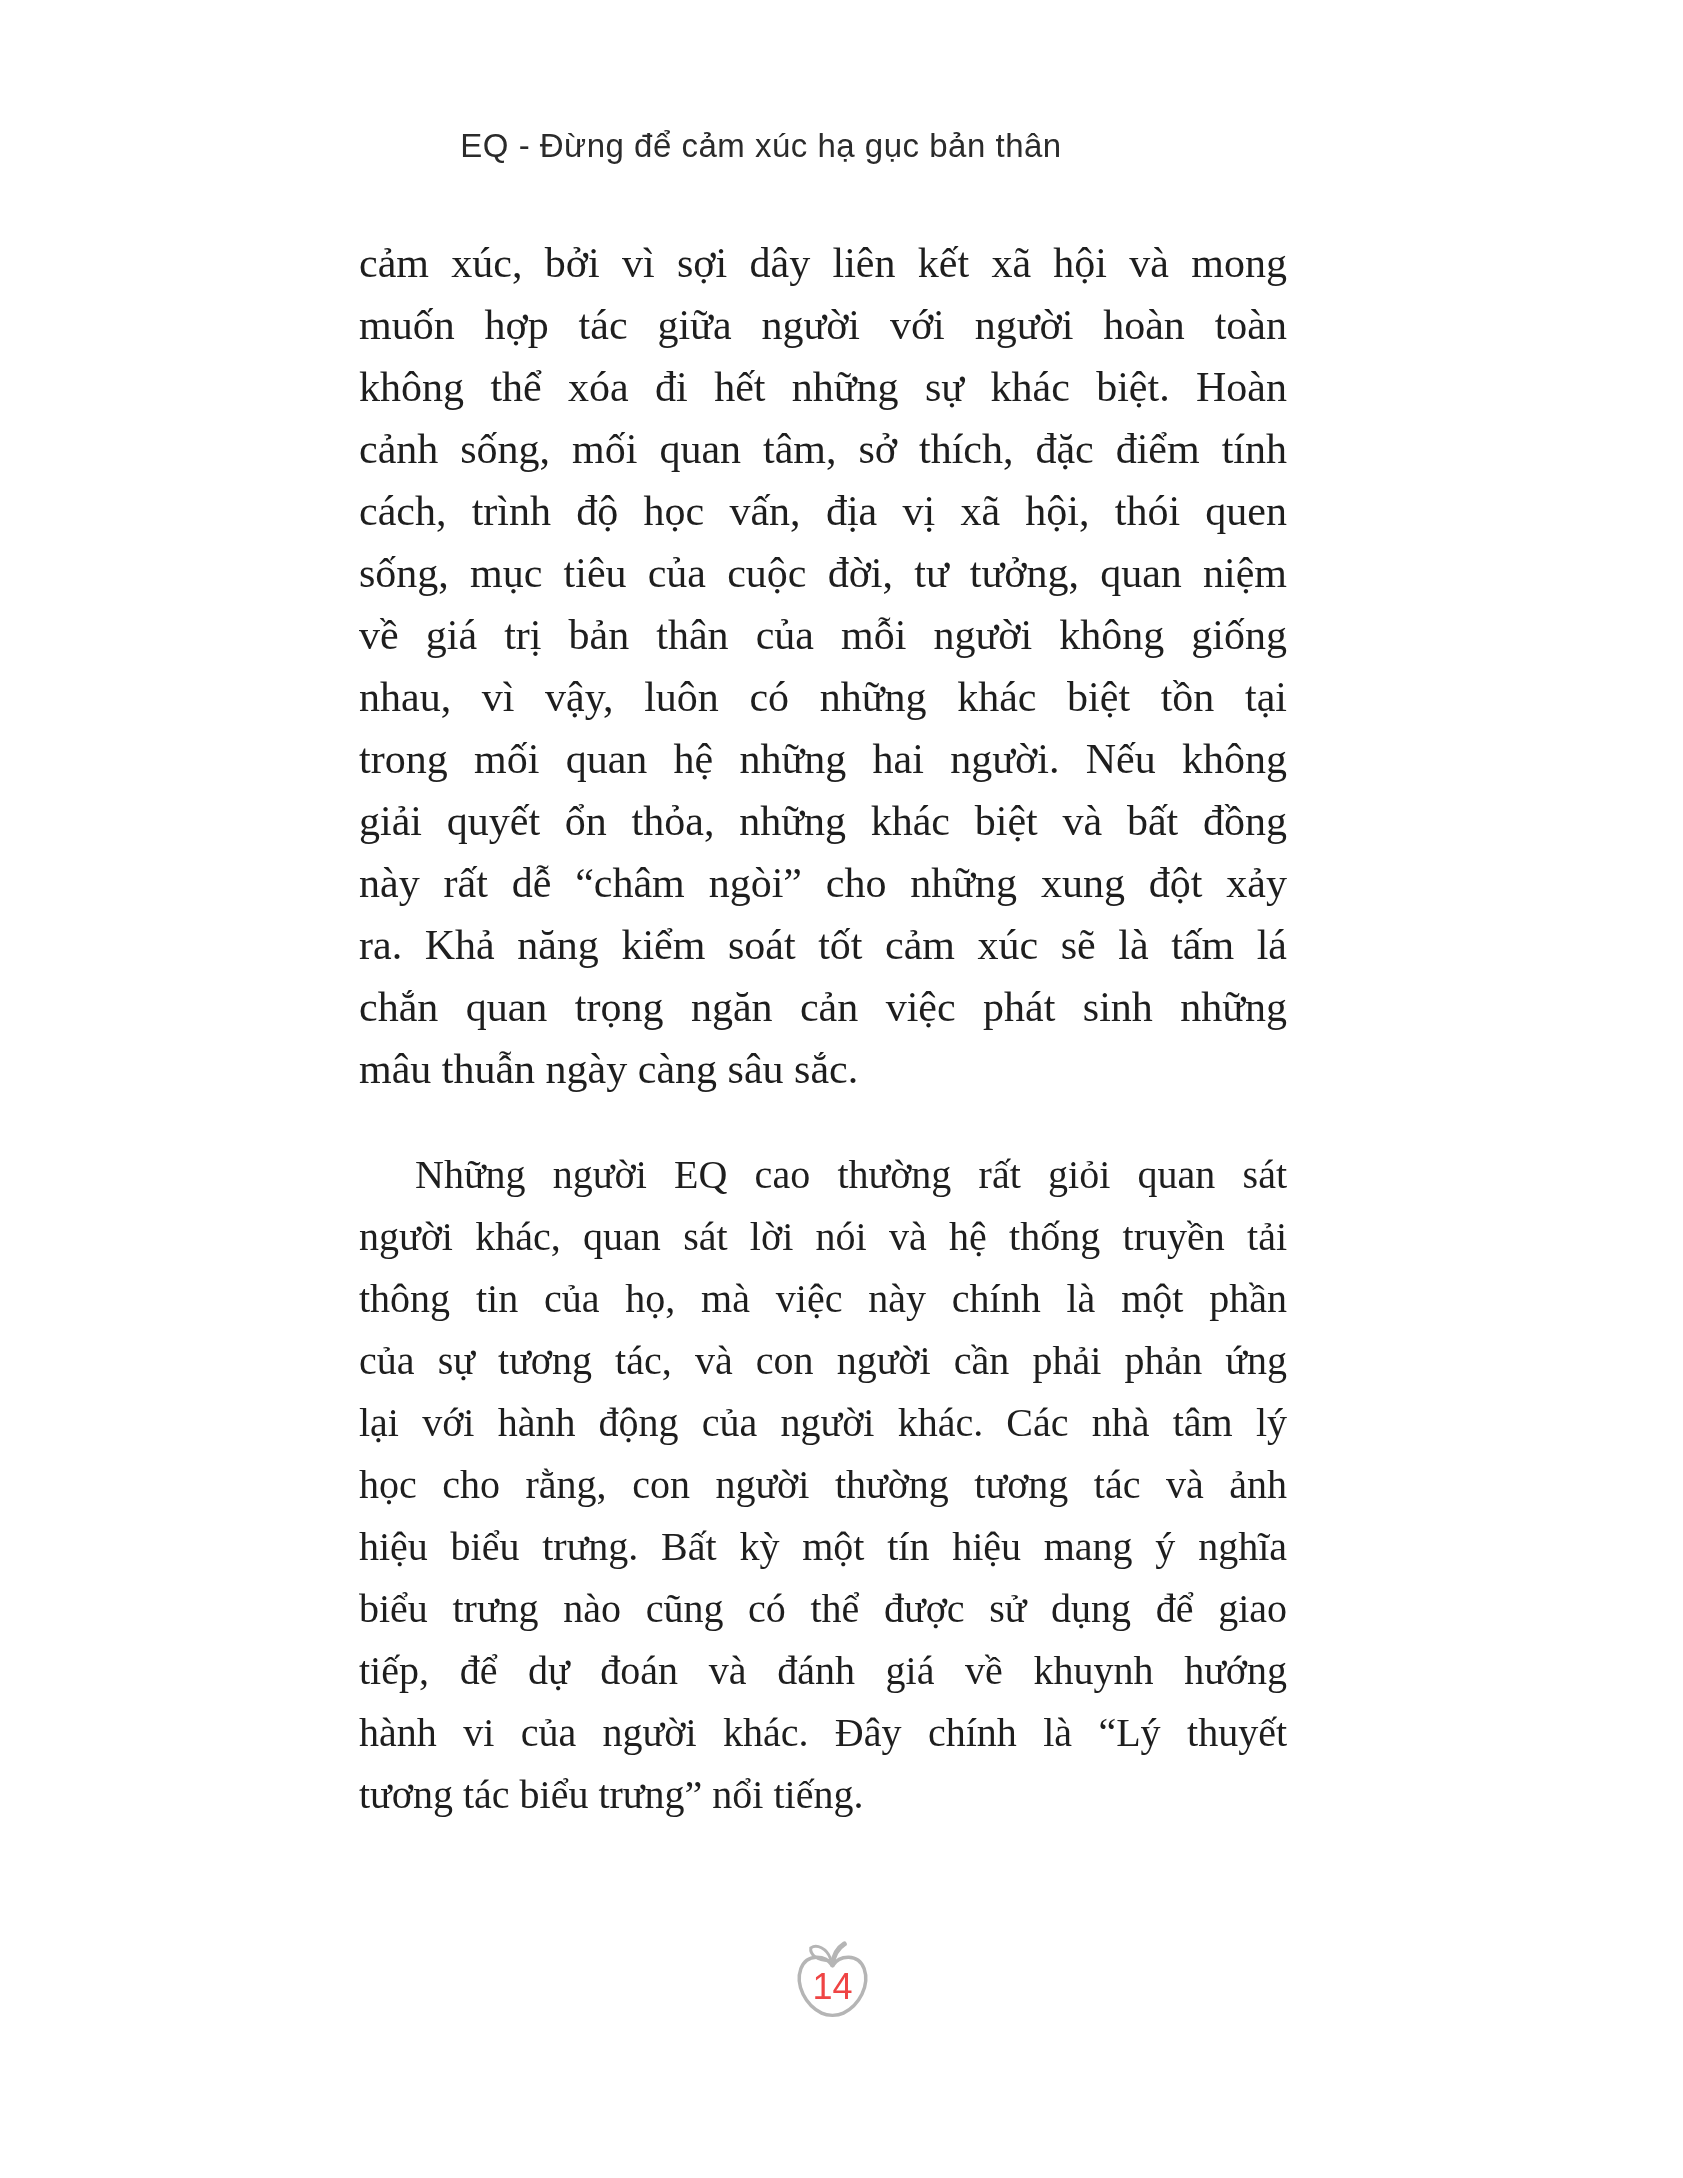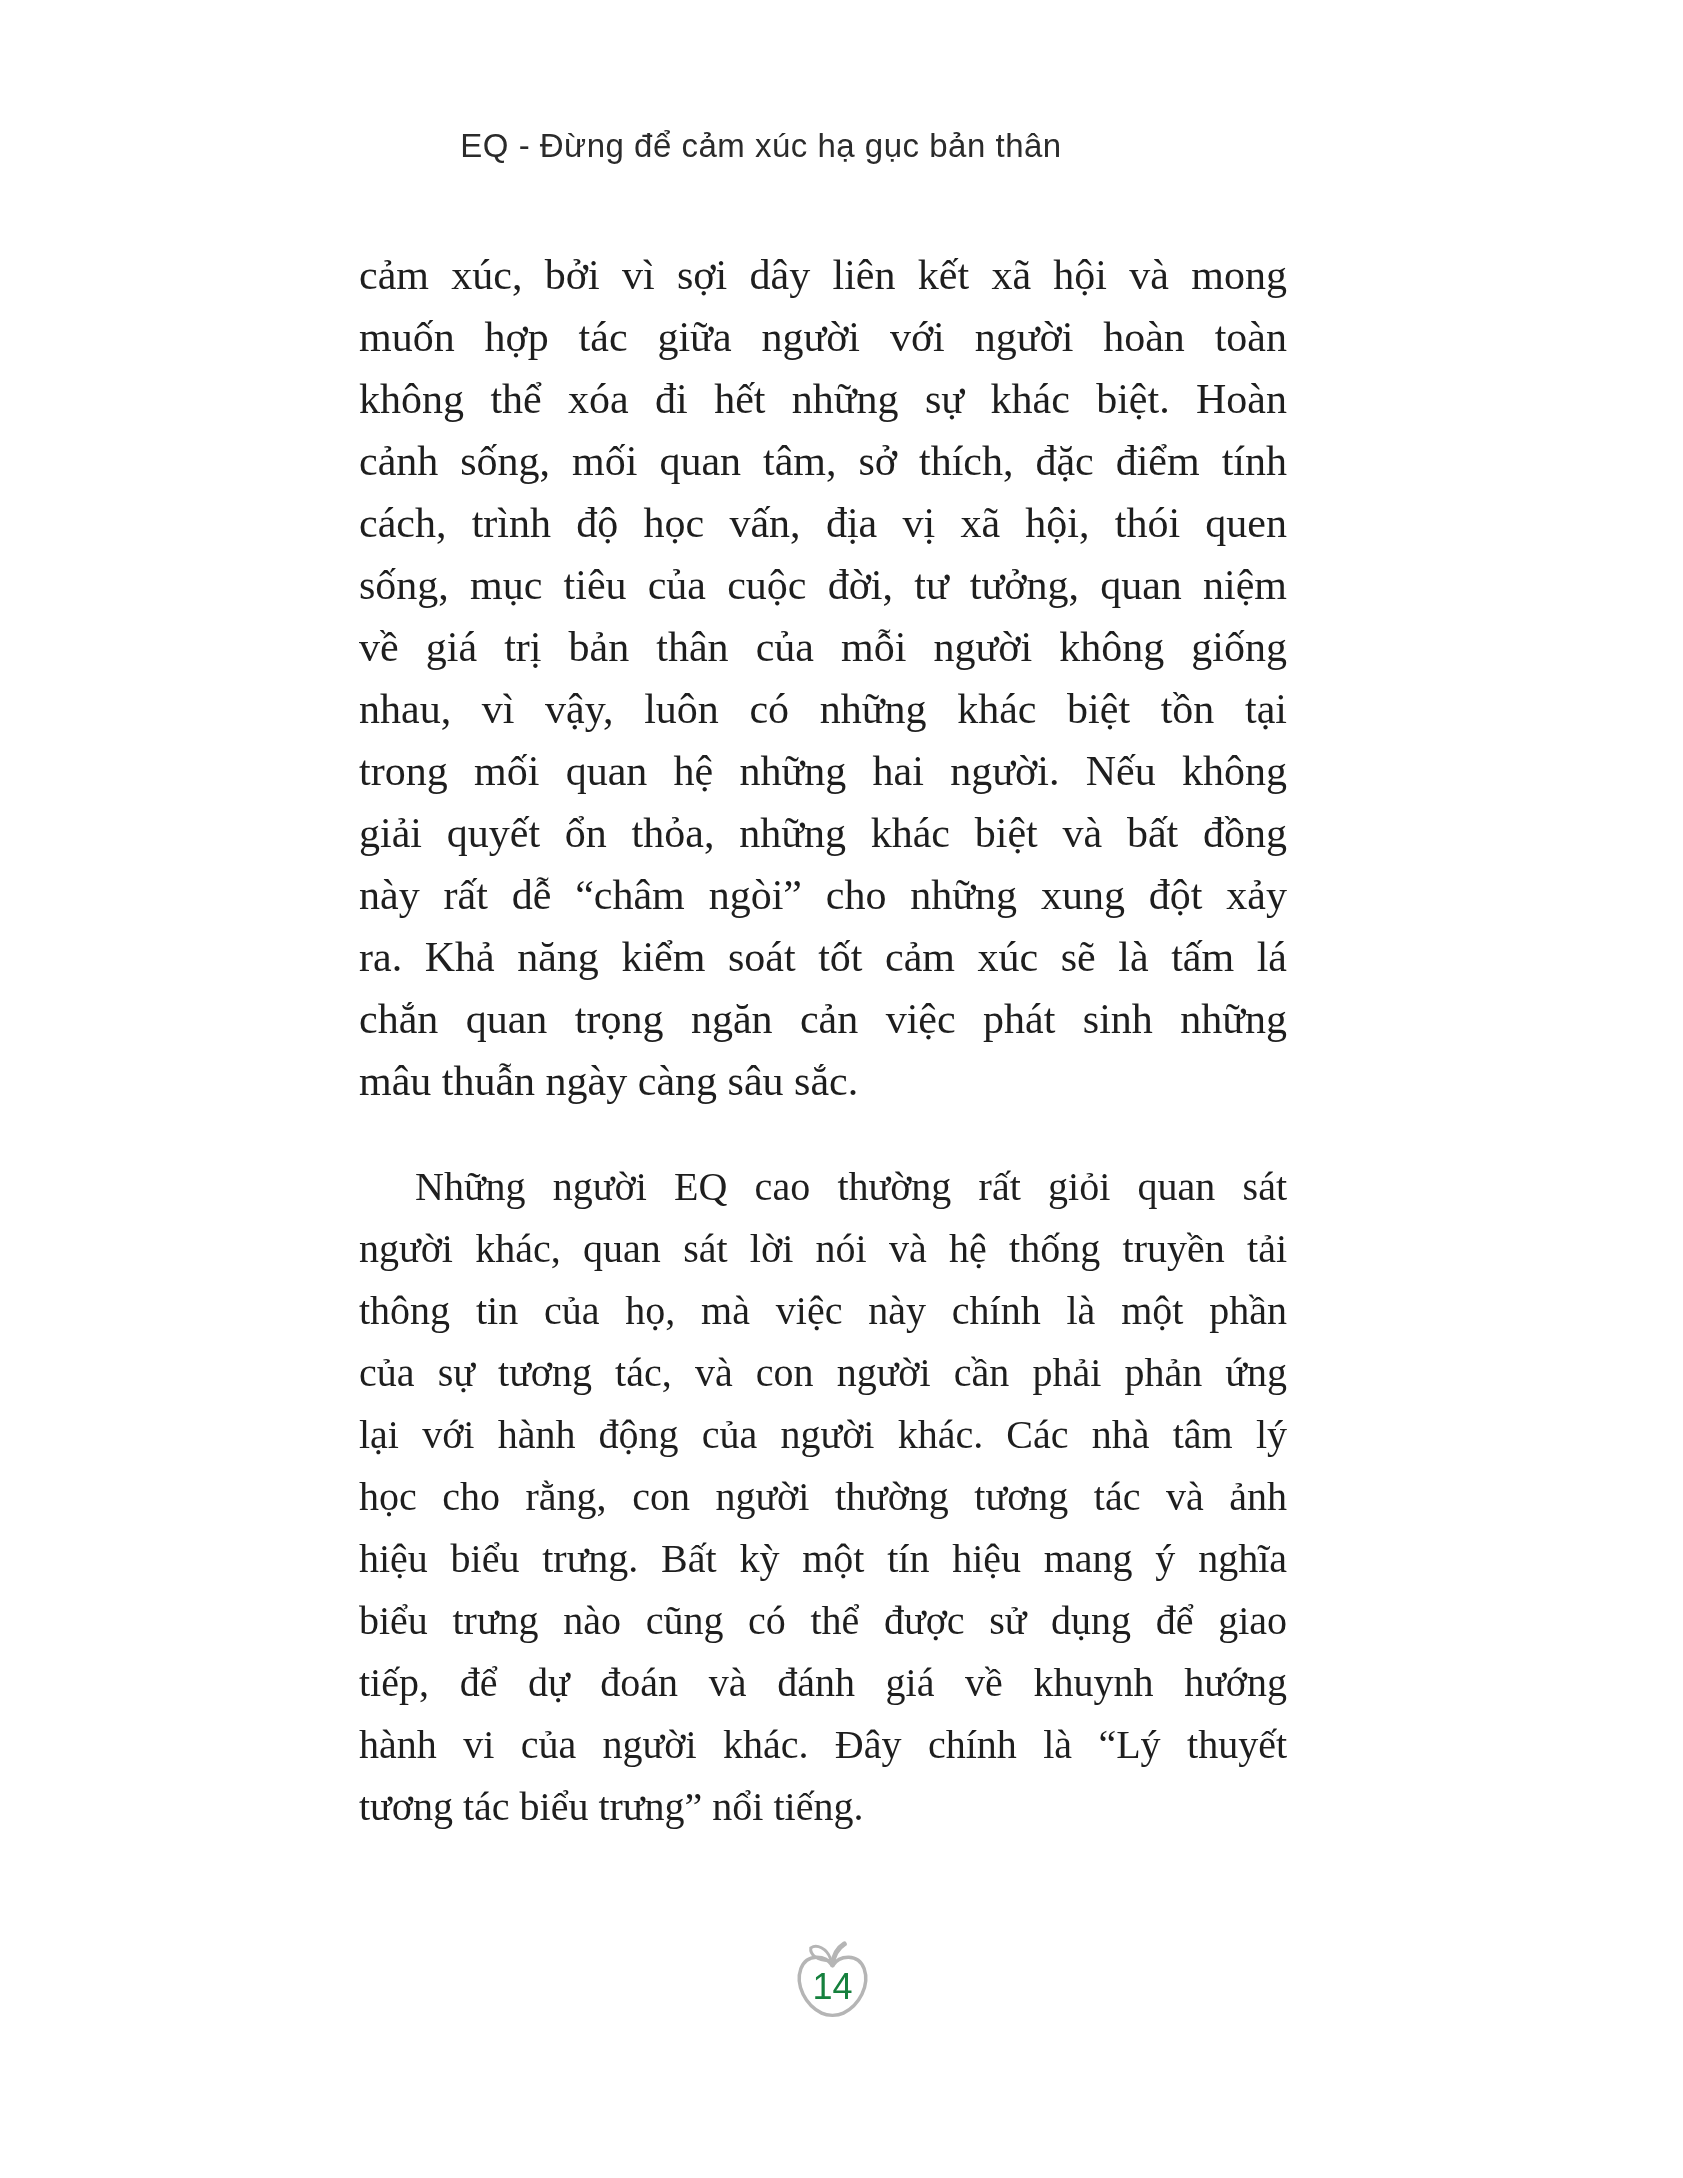--- a/index.html
+++ b/index.html
@@ -22,21 +22,21 @@
     text-align: center;
     font-family: "Liberation Sans", sans-serif;
     font-size: 33px;
     font-weight: 500;
     color: #2b2b2b;
     letter-spacing: 0.5px;
   }
   .page-body {
     position: absolute;
     left: 359px;
-    top: 244px;
+    top: 232px;
     width: 928px;
     color: #1e1e1e;
   }
   .paragraph { margin: 0; }
   .paragraph + .paragraph { margin-top: 44px; }
   .line {
     font-size: 42px;
     line-height: 62px;
     text-align: justify;
     text-align-last: justify;
@@ -53,21 +53,21 @@
   }
   .page-marker svg { position: absolute; left: 0; top: 0; }
   .page-number {
     position: absolute;
     left: 0;
     top: 26px;
     width: 85px;
     text-align: center;
     font-family: "Liberation Sans", sans-serif;
     font-size: 36px;
-    color: #15803d;
+    color: #ef4444;
   }
 </style>
 </head>
 <body>
 
 <div class="running-header">EQ - Đừng để cảm xúc hạ gục bản thân</div>
 
 <div class="page-body">
     <div class="paragraph p0">
       <div class="line">cảm xúc, bởi vì sợi dây liên kết xã hội và mong</div>

